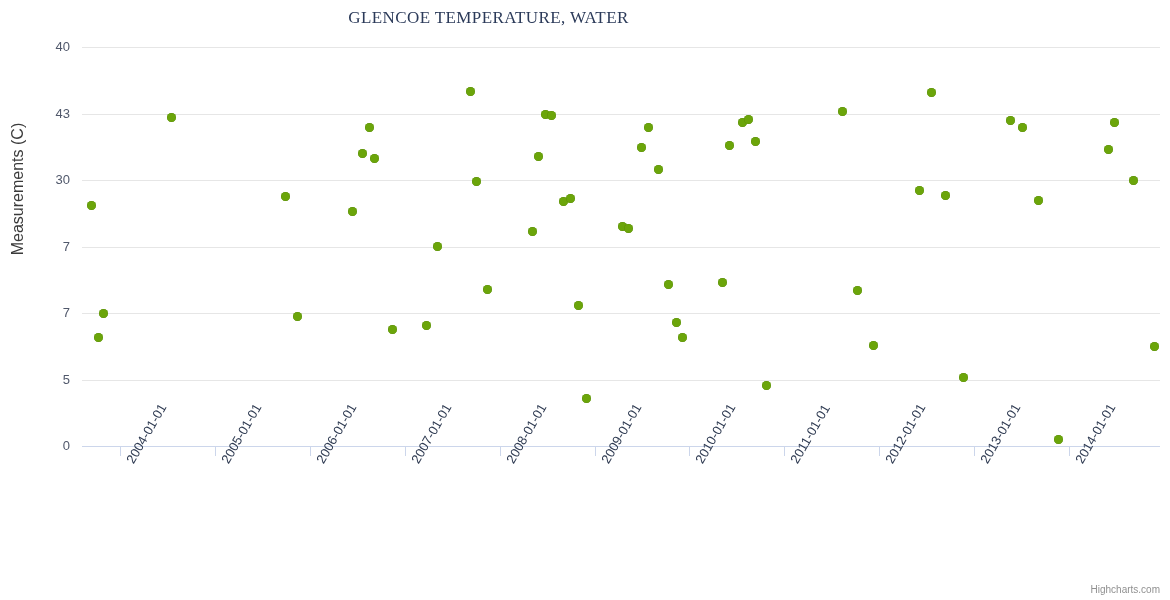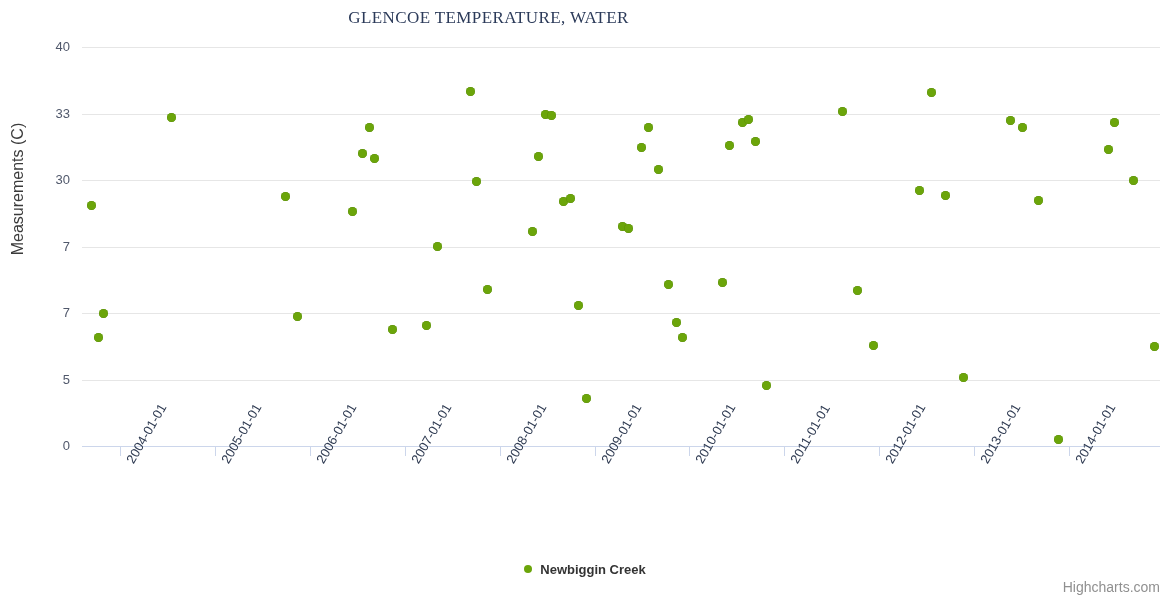--- a/index.html
+++ b/index.html
@@ -135,41 +135,41 @@
     position: relative;
     top: -1px;
   }
   #legend .legend-label {
     vertical-align: middle;
   }
   #credit {
     position: absolute;
     right: 10px;
     bottom: 5px;
-    font-size: 14px;
+    font-size: 10px;
     color: #909090;
     font-family: "Liberation Sans", sans-serif;
   }
 </style>
 </head>
 <body>
 
 <div id="chart-root">
 
   <div id="chart-title">GLENCOE TEMPERATURE, WATER</div>
 
   <div id="y-axis-title">Measurements (C)</div>
 
   <div id="y-tick-labels">
       <div class="y-tick-label" style="top: 392px;">0</div>
       <div class="y-tick-label" style="top: 325.5px;">5</div>
       <div class="y-tick-label" style="top: 259px;">7</div>
       <div class="y-tick-label" style="top: 192.5px;">7</div>
       <div class="y-tick-label" style="top: 126px;">30</div>
-      <div class="y-tick-label" style="top: 59.5px;">33</div>
+      <div class="y-tick-label" style="top: 59.5px;">43</div>
       <div class="y-tick-label" style="top: -7px;">40</div>
     </div>
 
   <div id="plot-area">
       <div class="gridline" style="top: 399px;"></div>
       <div class="gridline" style="top: 332.5px;"></div>
       <div class="gridline" style="top: 266px;"></div>
       <div class="gridline" style="top: 199.5px;"></div>
       <div class="gridline" style="top: 133px;"></div>
       <div class="gridline" style="top: 66.5px;"></div>
@@ -226,25 +226,20 @@
       <div class="point" title="Newbiggin Creek 2014-07-20: 24.6" style="left: 1032px; top: 75px; background: rgb(107, 165, 10);"></div>
       <div class="point" title="Newbiggin Creek 2014-09-10: 22.3" style="left: 1026px; top: 102px; background: rgb(107, 165, 10);"></div>
       <div class="point" title="Newbiggin Creek 2014-11-25: 20" style="left: 1051px; top: 133px; background: rgb(107, 165, 10);"></div>
       <div class="point" title="Newbiggin Creek 2015-01-05: 7.5" style="left: 1072px; top: 299px; background: rgb(107, 165, 10);"></div>
     </div>
 
   <div id="x-axis-line"></div>
 
   <div id="x-axis-ticks"></div>
 
-  <div id="legend">
-    <span class="legend-item">
-      <span class="legend-marker"></span><span class="legend-label">Newbiggin Creek</span>
-    </span>
-  </div>
 
   <div id="credit">Highcharts.com</div>
 
 <div class="x-tick-mark" style="left: 120px;"></div>
     <div class="x-tick-label" style="left: 124px;">2004-01-01</div>
     <div class="x-tick-mark" style="left: 214.9px;"></div>
     <div class="x-tick-label" style="left: 218.9px;">2005-01-01</div>
     <div class="x-tick-mark" style="left: 309.8px;"></div>
     <div class="x-tick-label" style="left: 313.8px;">2006-01-01</div>
     <div class="x-tick-mark" style="left: 404.7px;"></div>

